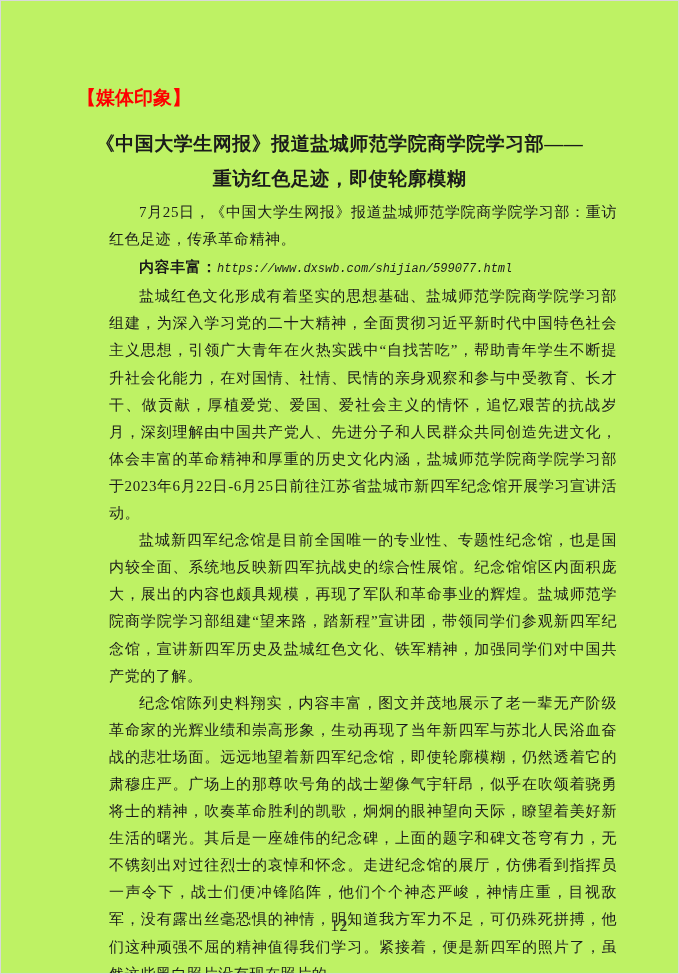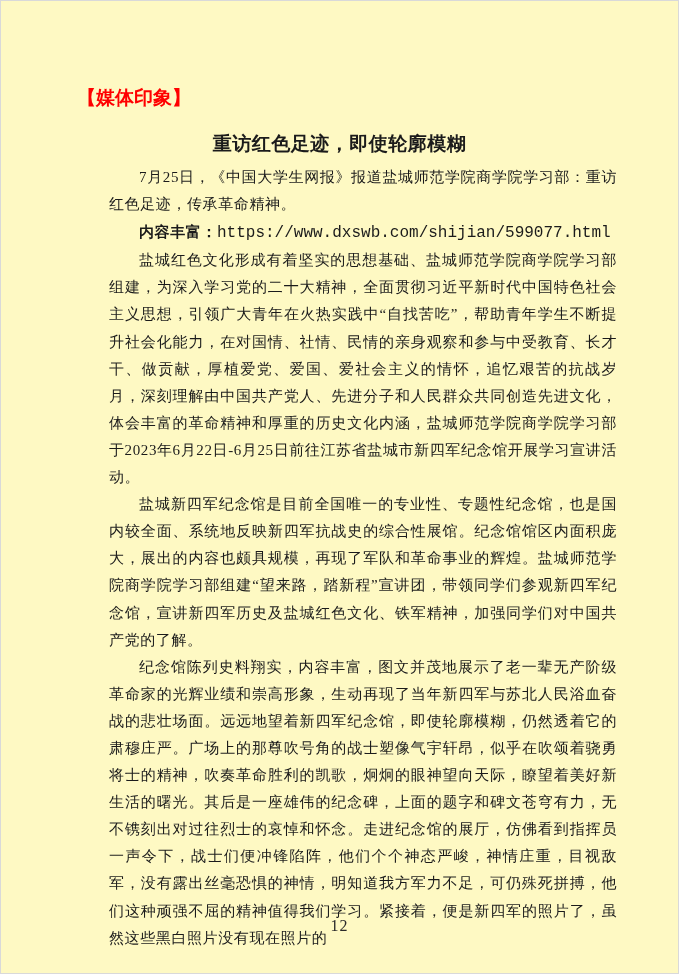--- a/index.html
+++ b/index.html
@@ -5,21 +5,21 @@
   html, body {
     margin: 0;
     padding: 0;
     background: #ffffff;
   }
   .page {
     position: relative;
     width: 679px;
     height: 974px;
     box-sizing: border-box;
-    background: #fef9c3;
+    background: #bef264;
     border: 1px solid #d9d9d9;
     overflow: hidden;
     padding: 0 61px;
     font-family: "Liberation Serif", "DejaVu Serif", serif;
     color: #1b1b1b;
   }
   .section-tag {
     margin: 84px 0 0 15px;
     font-family: "Liberation Sans", "DejaVu Sans", sans-serif;
     font-weight: bold;
@@ -58,42 +58,44 @@
     text-indent: 2em;
     white-space: nowrap;
   }
   .link-label {
     font-family: "Liberation Sans", "DejaVu Sans", sans-serif;
     font-weight: bold;
     font-size: 15px;
   }
   .link-url {
     font-family: "Liberation Mono", "DejaVu Sans Mono", monospace;
-    font-size: 16px;
+    font-size: 12px;
     letter-spacing: 0;
+    font-style: italic;
   }
   .page-number {
     position: absolute;
     left: 0;
     right: 0;
     bottom: 38px;
     text-align: center;
     font-size: 16px;
     letter-spacing: 1px;
     color: #2a2a2a;
   }
 </style>
 </head>
 <body>
 
 <div class="page">
 
   <div class="section-tag">【媒体印象】</div>
 
   <h1 class="doc-title">
+    <span class="title-line">《中国大学生网报》报道盐城师范学院商学院学习部——</span>
     <span class="title-line">重访红色足迹，即使轮廓模糊</span>
   </h1>
 
   <div class="body-text">
 
     <p class="para indent">7月25日，《中国大学生网报》报道盐城师范学院商学院学习部：重访红色足迹，传承革命精神。</p>
 
     <p class="para link-line"><span class="link-label">内容丰富：</span><span class="link-url">https://www.dxswb.com/shijian/599077.html</span></p>
 
     <p class="para indent">盐城红色文化形成有着坚实的思想基础、盐城师范学院商学院学习部组建，为深入学习党的二十大精神，全面贯彻习近平新时代中国特色社会主义思想，引领广大青年在火热实践中“自找苦吃”，帮助青年学生不断提升社会化能力，在对国情、社情、民情的亲身观察和参与中受教育、长才干、做贡献，厚植爱党、爱国、爱社会主义的情怀，追忆艰苦的抗战岁月，深刻理解由中国共产党人、先进分子和人民群众共同创造先进文化，体会丰富的革命精神和厚重的历史文化内涵，盐城师范学院商学院学习部于2023年6月22日-6月25日前往江苏省盐城市新四军纪念馆开展学习宣讲活动。</p>

